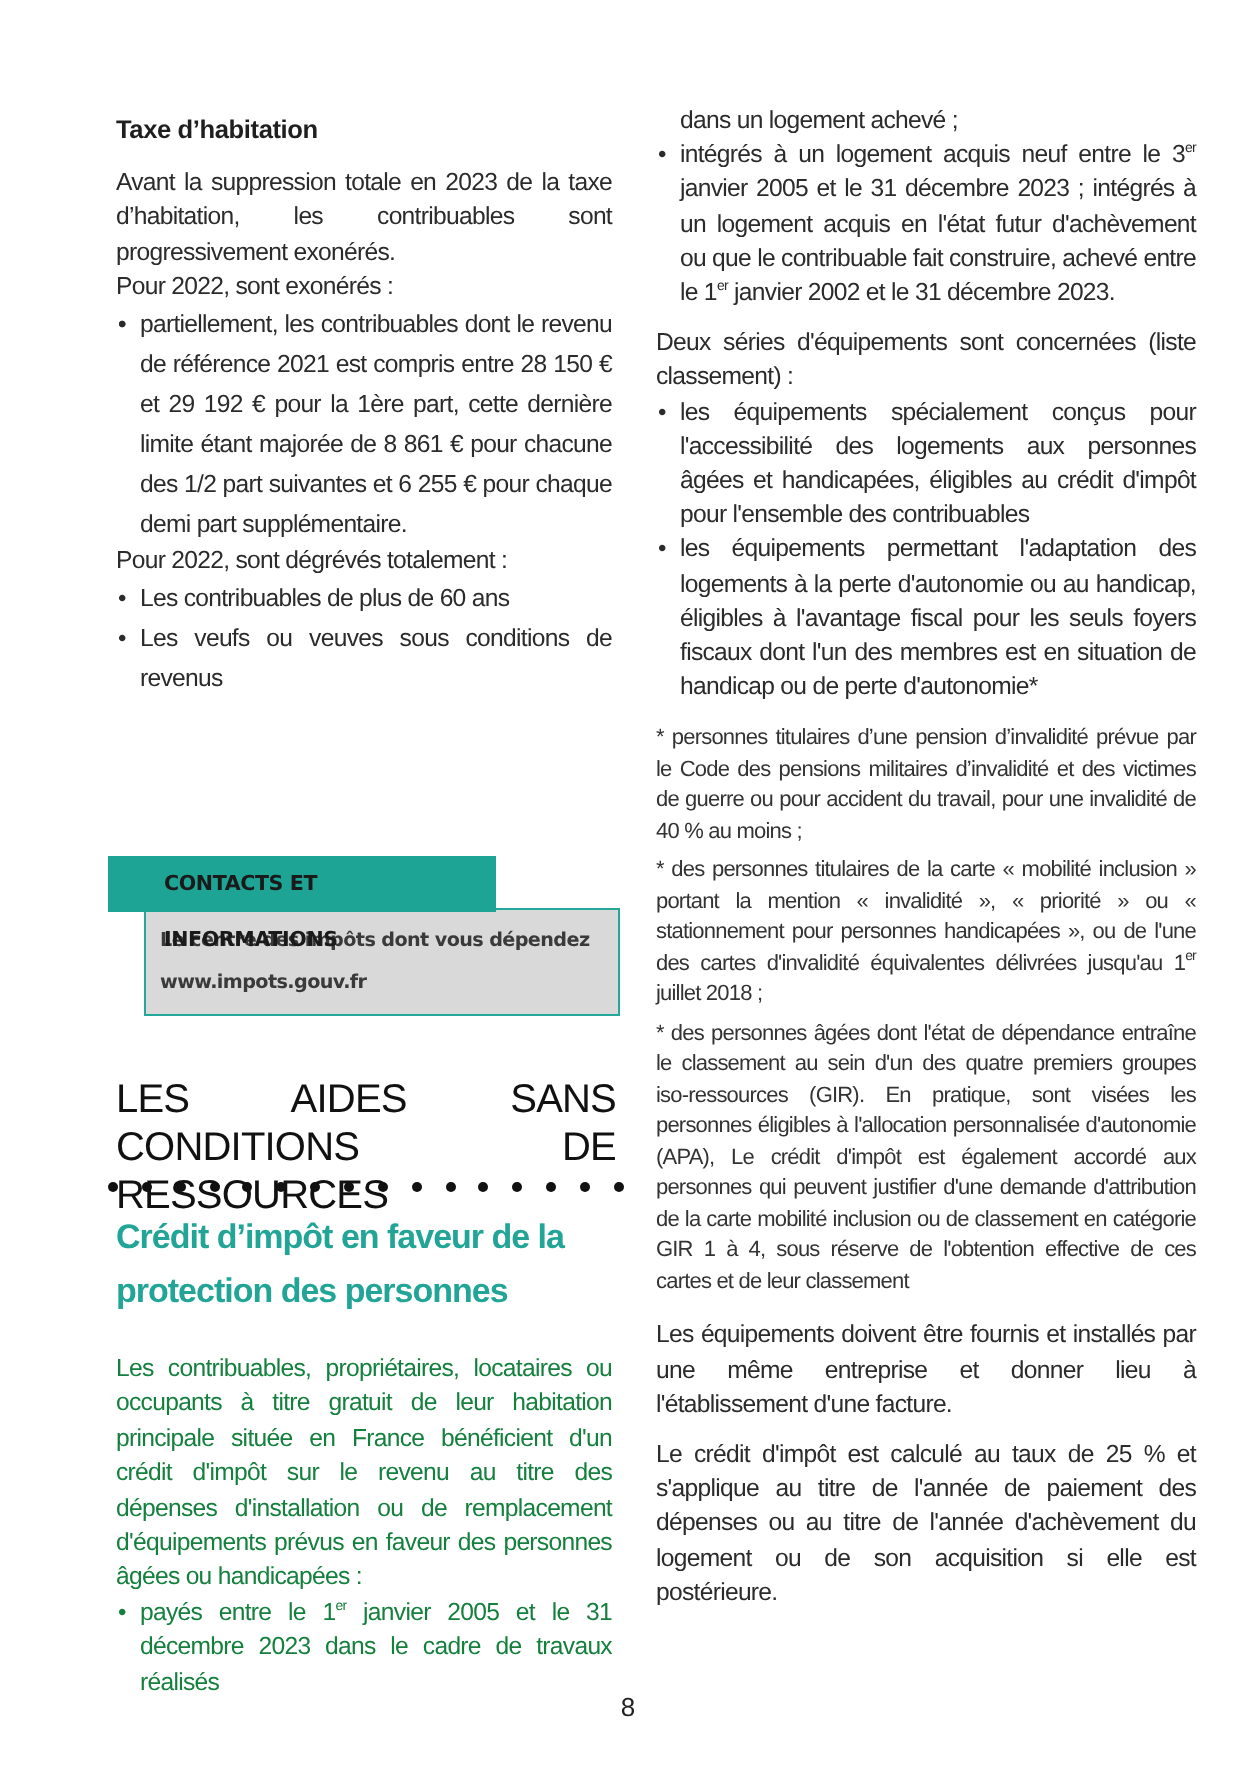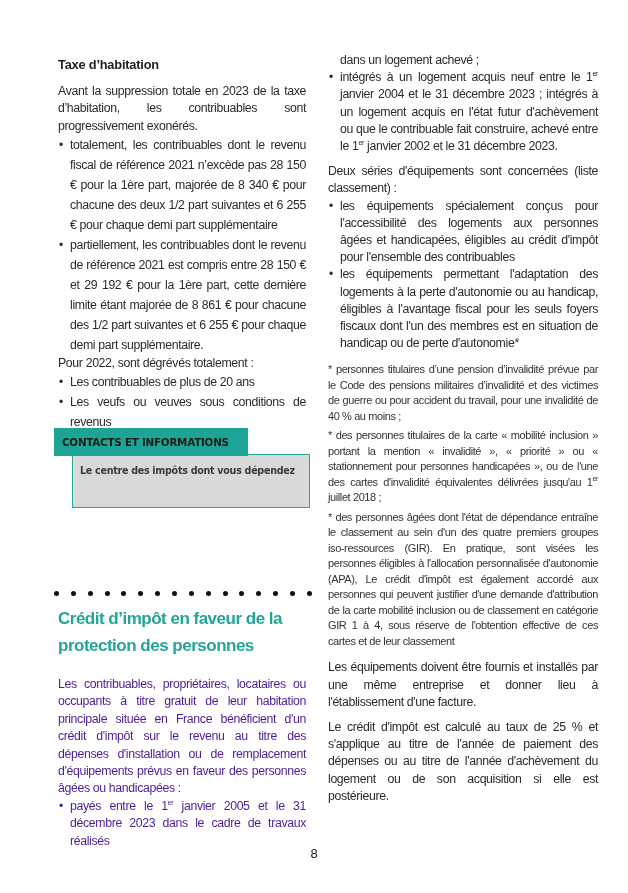--- a/index.html
+++ b/index.html
@@ -71,21 +71,21 @@
       position: absolute;
       left: 0; top: 0;
       width: 194px;
       height: 28px;
       background: #1ea495;
       color: #1a1a1a;
       font-family: "DejaVu Sans", "Liberation Sans", sans-serif;
       font-weight: bold;
       font-size: 10.3px;
       line-height: 28px;
-      padding-left: 8px;
+      padding-left: 28px;
       box-sizing: border-box;
       letter-spacing: -0.2px;
       z-index: 2;
     }
     .contacts-body {
       position: absolute;
       left: 18px; top: 26px;
       width: 238px;
       height: 54px;
       background: #d9d9d9;
@@ -143,21 +143,21 @@
       letter-spacing: -0.5px;
     }
     .left-bottom {
       position: absolute;
       left: 58px;
       top: 676px;
       width: 248px;
       font-size: 12.3px;
       line-height: 17.4px;
       letter-spacing: -0.35px;
-      color: #4c1d95;
+      color: #15803d;
     }
 
     .notes {
       font-size: 11px;
       line-height: 15.5px;
       letter-spacing: -0.4px;
       color: #333333;
     }
     .notes p { margin-bottom: 4px; }
 
@@ -174,50 +174,52 @@
     }
   </style>
 </head>
 <body>
 
 <div class="page">
 
   <div class="col col-left">
     <div class="section-title">Taxe d’habitation</div>
     <p>Avant la suppression totale en 2023 de la taxe d’habitation, les contribuables sont progressivement exonérés.</p>
-    <ul class="bullets">
-      <li class="li-tall">
-        <span class="dot">•</span>
-        <span>totalement, les contribuables dont le revenu fiscal de référence 2021 n’excède pas 28 150 € pour la 1ère part, majorée de 8 340 € pour chacune des deux 1/2 part suivantes et 6 255 € pour chaque demi part supplémentaire</span>
+    <p>Pour 2022, sont exonérés :</p>
+    <ul class="bullets">
+      <li class="li-tall">
+        <span class="dot">•</span>
       </li>
       <li class="li-tall">
         <span class="dot">•</span>
         <span>partiellement, les contribuables dont le revenu de référence 2021 est compris entre 28 150 € et 29 192 € pour la 1ère part, cette dernière limite étant majorée de 8 861 € pour chacune des 1/2 part suivantes et 6 255 € pour chaque demi part supplémentaire.</span>
       </li>
     </ul>
     <p>Pour 2022, sont dégrévés totalement :</p>
     <ul class="bullets">
       <li class="li-tall">
         <span class="dot">•</span>
-        <span>Les contribuables de plus de 20 ans</span>
+        <span>Les contribuables de plus de 60 ans</span>
       </li>
       <li class="li-tall">
         <span class="dot">•</span>
         <span>Les veufs ou veuves sous conditions de revenus</span>
       </li>
     </ul>
   </div>
 
   <div class="contacts">
     <div class="contacts-header">CONTACTS ET INFORMATIONS</div>
     <div class="contacts-body">
       <div>Le centre des impôts dont vous dépendez</div>
+      <div>www.impots.gouv.fr</div>
     </div>
   </div>
 
+  <div class="big-heading">LES AIDES SANS CONDITIONS DE RESSOURCES</div>
 
   <div class="dots-divider">
     <span></span>
       <span></span>
       <span></span>
       <span></span>
     <span></span>
       <span></span>
       <span></span>
       <span></span>
@@ -241,21 +243,21 @@
         <span>payés entre le 1</span><sup>er</sup><span> janvier 2005 et le 31 décembre 2023 dans le cadre de travaux réalisés</span>
       </li>
     </ul>
   </div>
 
   <div class="col col-right">
     <p style="padding-left:12px;">dans un logement achevé ;</p>
     <ul class="bullets">
       <li>
         <span class="dot">•</span>
-        <span>intégrés à un logement acquis neuf entre le 1</span><sup>er</sup><span> janvier 2004 et le 31 décembre 2023 ; intégrés à un logement acquis en l'état futur d'achèvement ou que le contribuable fait construire, achevé entre le 1</span><sup>er</sup><span> janvier 2002 et le 31 décembre 2023.</span>
+        <span>intégrés à un logement acquis neuf entre le 3</span><sup>er</sup><span> janvier 2005 et le 31 décembre 2023 ; intégrés à un logement acquis en l'état futur d'achèvement ou que le contribuable fait construire, achevé entre le 1</span><sup>er</sup><span> janvier 2002 et le 31 décembre 2023.</span>
       </li>
     </ul>
 
     <p class="mt8">Deux séries d'équipements sont concernées (liste classement) :</p>
     <ul class="bullets">
       <li>
         <span class="dot">•</span>
         <span>les équipements spécialement conçus pour l'accessibilité des logements aux personnes âgées et handicapées, éligibles au crédit d'impôt pour l'ensemble des contribuables</span>
       </li>
       <li>

